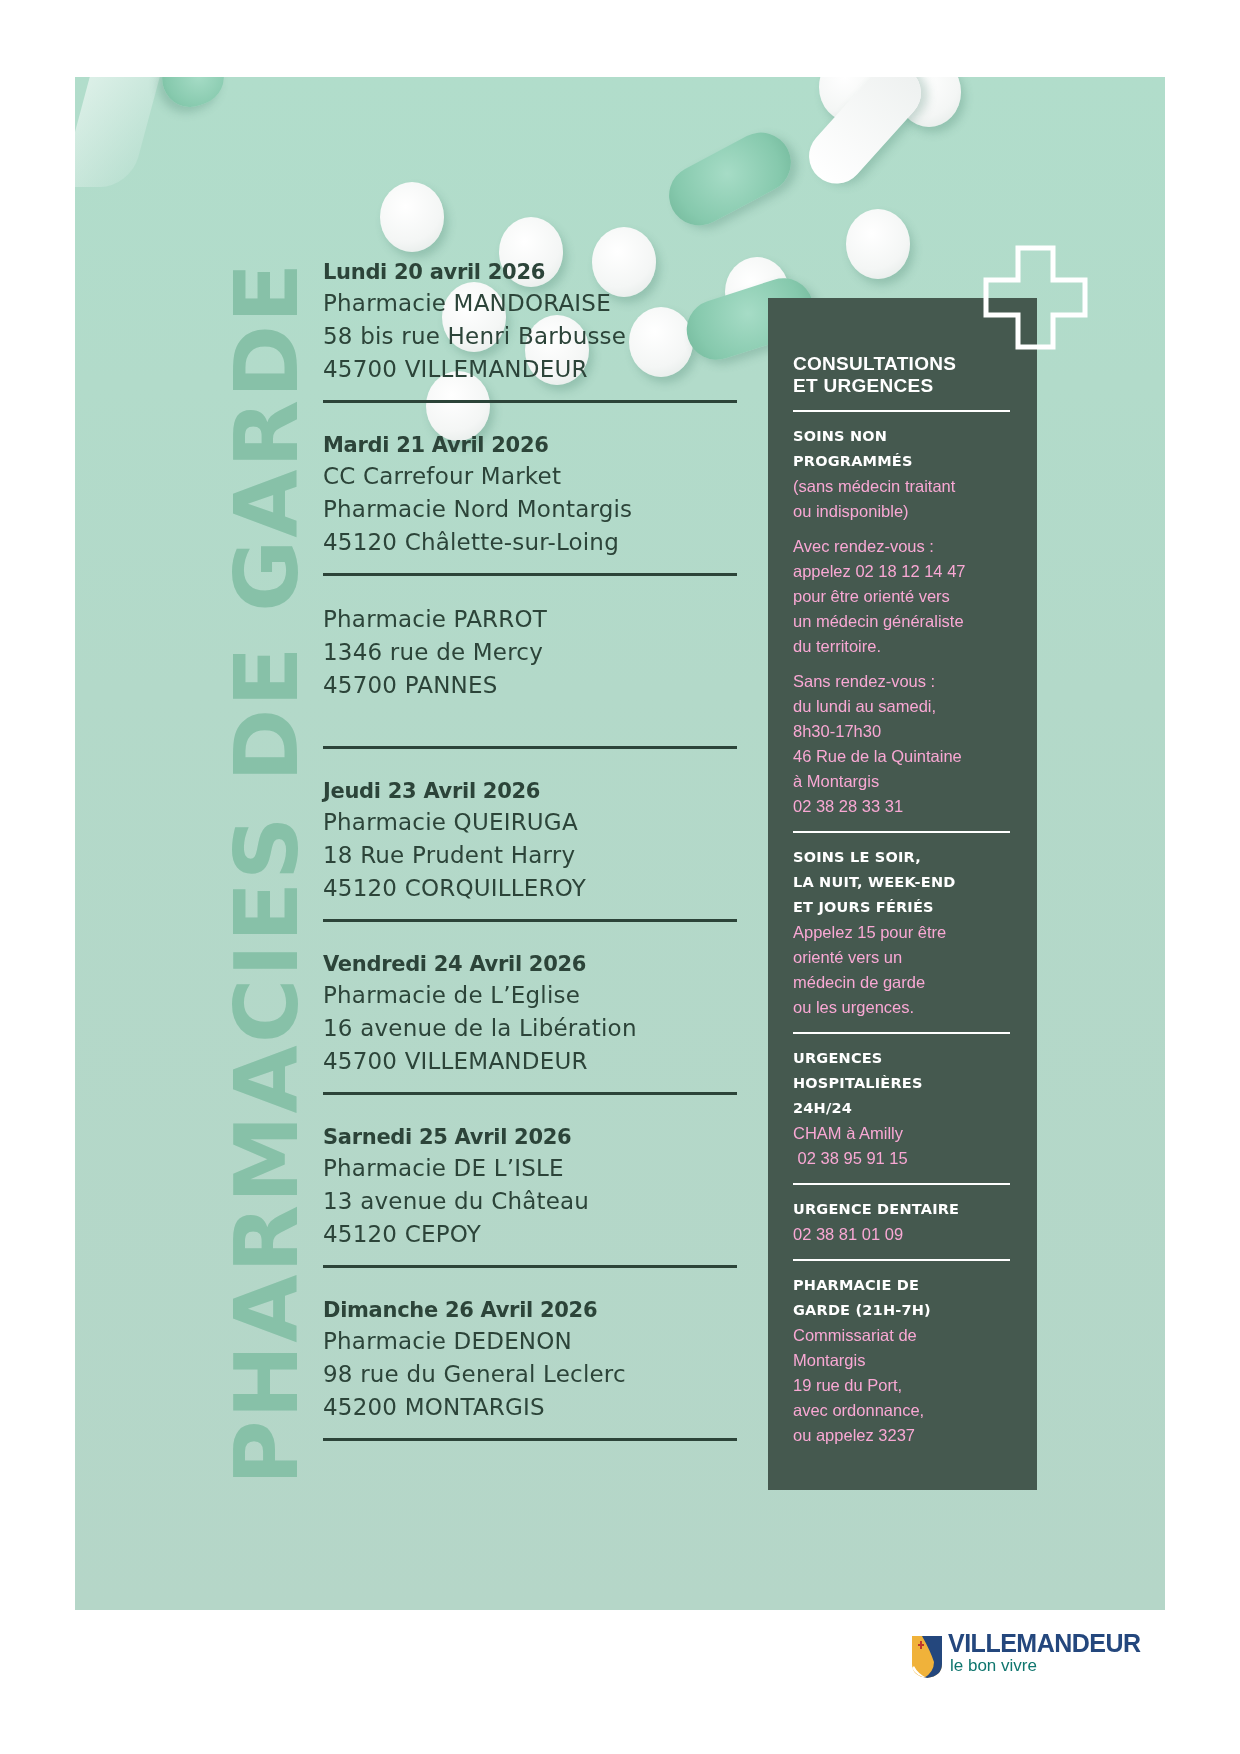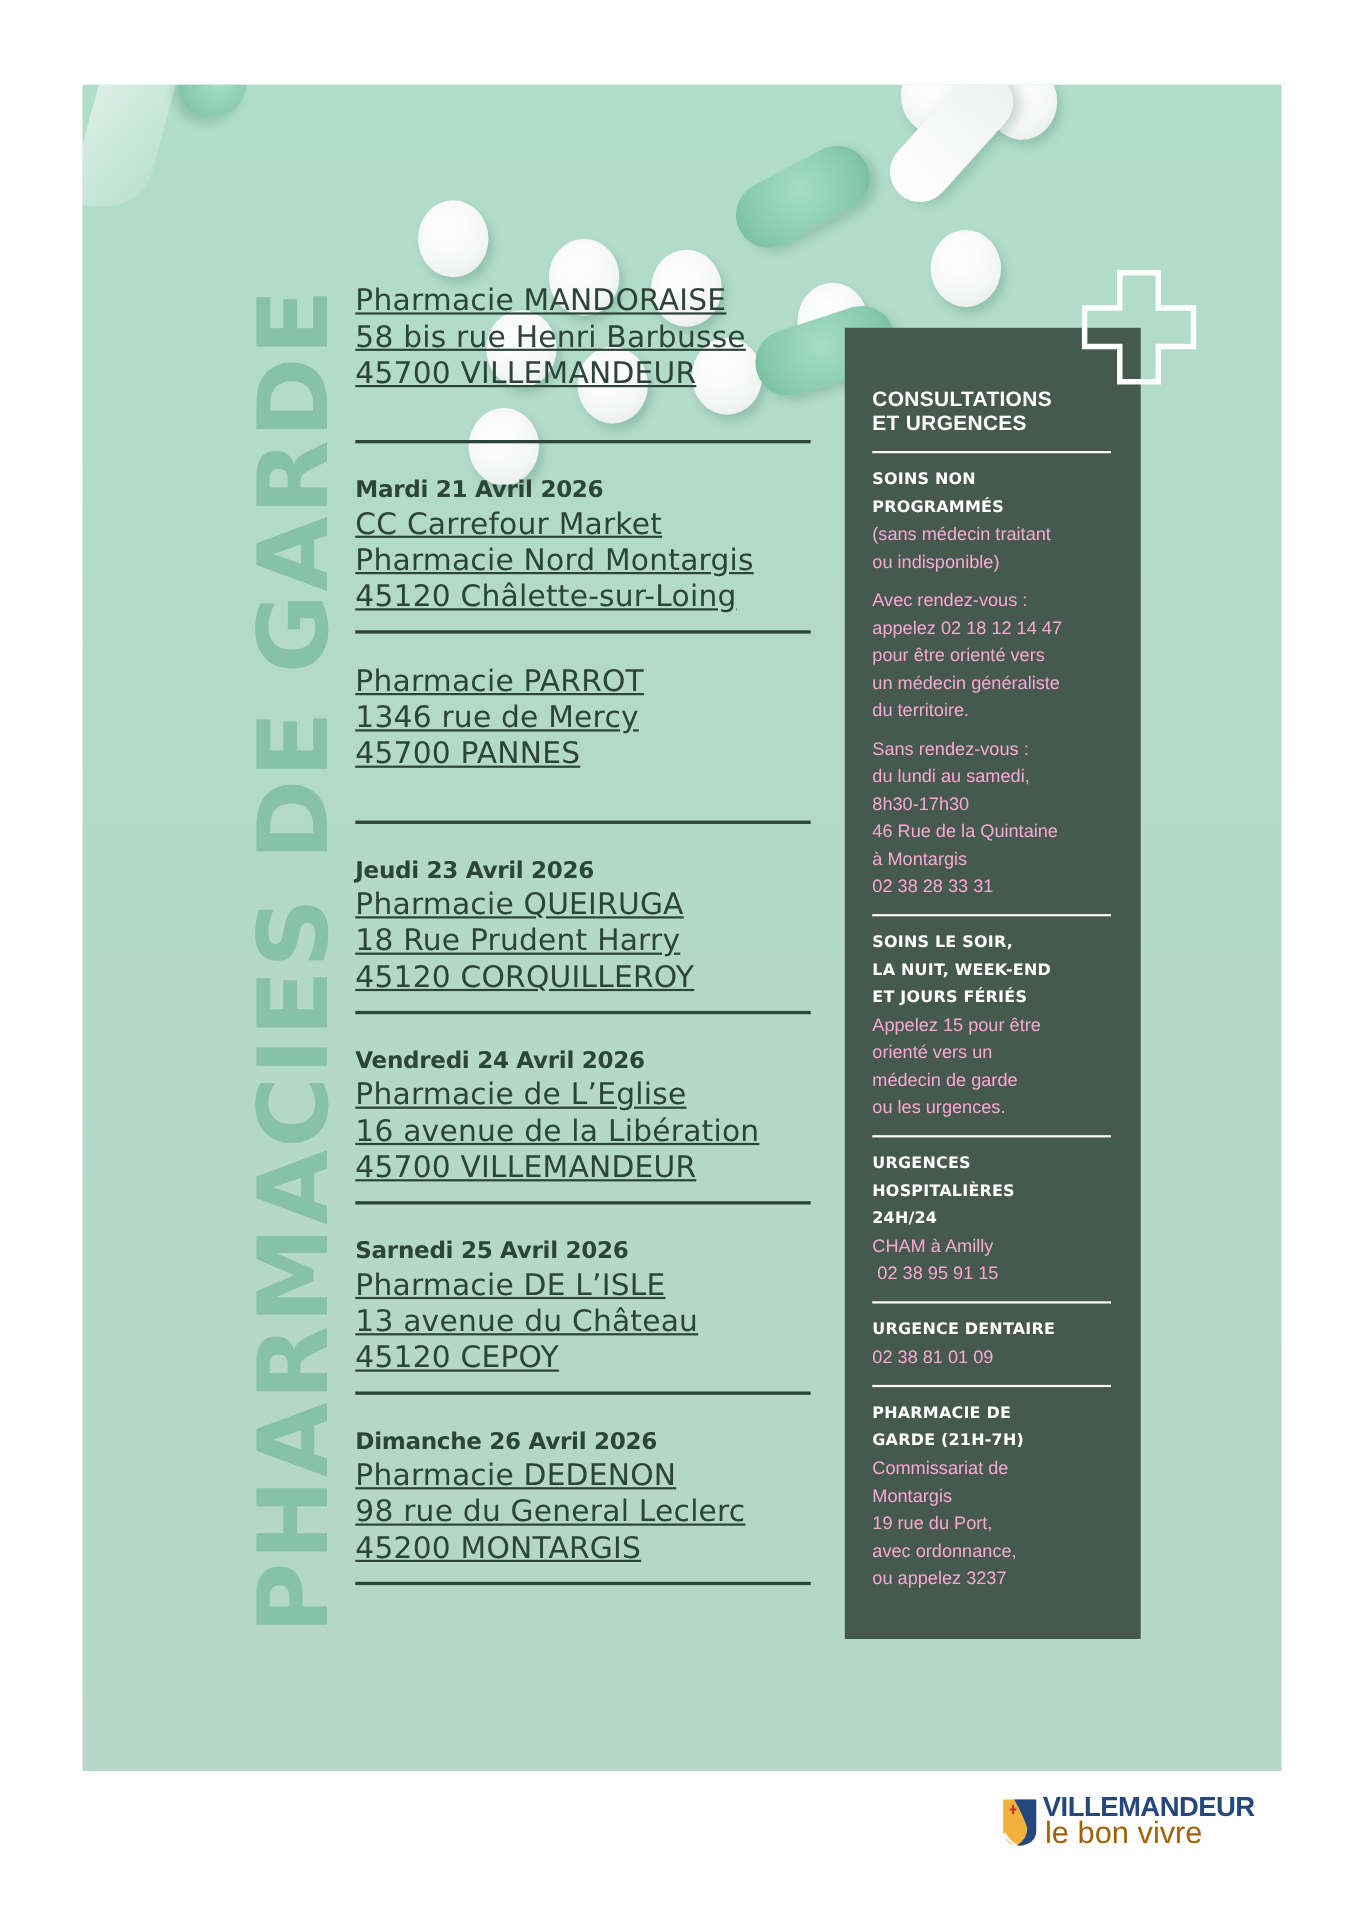--- a/index.html
+++ b/index.html
@@ -27,22 +27,22 @@
     color: #87c1a8; white-space: nowrap;
   }
 
   .entries { position: absolute; left: 248px; top: 180px; width: 414px; }
   .entry { height: 173px; position: relative; }
   .entry .date {
     font-family: "DejaVu Sans", sans-serif; font-weight: bold; font-size: 21px;
     color: #2c4439; height: 30px; line-height: 30px; letter-spacing: -0.3px;
   }
   .entry .line {
-    font-family: "DejaVu Sans", sans-serif; font-size: 27px; color: #2c4439;
-    height: 33px; line-height: 33px; letter-spacing: 0.2px; white-space: nowrap; text-decoration: underline;
+    font-family: "DejaVu Sans", sans-serif; font-size: 23px; color: #2c4439;
+    height: 33px; line-height: 33px; letter-spacing: 0.2px; white-space: nowrap;
   }
   .entry .divider {
     position: absolute; left: 0; top: 143px; width: 414px; height: 3px; background: #2c4439;
   }
 
   .info-panel {
     position: absolute; left: 693px; top: 221px; width: 269px; height: 1192px;
     background: #45594f; color: #ffffff;
   }
   .info-inner { position: absolute; left: 25px; top: 55px; width: 217px; }
@@ -65,21 +65,21 @@
   .cross { position: absolute; left: 908px; top: 168px; width: 105px; height: 105px; }
 
   .logo { position: absolute; left: 910px; top: 1628px; width: 250px; height: 56px; }
   .logo-shield { position: absolute; left: 0; top: 0; width: 34px; height: 52px; }
   .logo-name {
     position: absolute; left: 38px; top: 0; font-family: "Liberation Sans", sans-serif;
     font-weight: bold; font-size: 25px; color: #24477d; letter-spacing: -0.5px; line-height: 30px;
   }
   .logo-tag {
     position: absolute; left: 40px; top: 26px; font-family: "Liberation Sans", sans-serif;
-    font-size: 28px; color: #a16207; line-height: 24px;
+    font-size: 17px; color: #0f766e; line-height: 24px;
   }
 </style>
 </head>
 <body>
 
 <div class="poster">
 
   <div class="vial"></div>
   <div class="capsule-green" style="left:90px; top:-30px; width:56px; height:62px; transform:rotate(70deg);"></div>
   <div class="pill" style="left:305px; top:105px; width:64px; height:70px;"></div>
@@ -94,20 +94,21 @@
   <div class="pill" style="left:744px; top:-25px; width:64px; height:70px;"></div>
   <div class="pill" style="left:822px; top:-20px; width:64px; height:70px;"></div>
   <div class="capsule-green" style="left:590px; top:72px; width:130px; height:60px; transform:rotate(-28deg);"></div>
   <div class="capsule-green" style="left:610px; top:212px; width:130px; height:60px; transform:rotate(-18deg);"></div>
   <div class="capsule-white" style="left:720px; top:20px; width:140px; height:55px; transform:rotate(-48deg);"></div>
 
   <div class="vertical-title">PHARMACIES DE GARDE</div>
 
   <div class="entries">
     <div class="entry">
+      <div class="date">Lundi 20 avril 2026</div>
       <div class="line">Pharmacie MANDORAISE</div>
       <div class="line">58 bis rue Henri Barbusse</div>
       <div class="line">45700 VILLEMANDEUR</div>
       <div class="divider"></div>
     </div>
     <div class="entry">
       <div class="date">Mardi 21 Avril 2026</div>
       <div class="line">CC Carrefour Market</div>
       <div class="line">Pharmacie Nord Montargis</div>
       <div class="line">45120 Châlette-sur-Loing</div>

